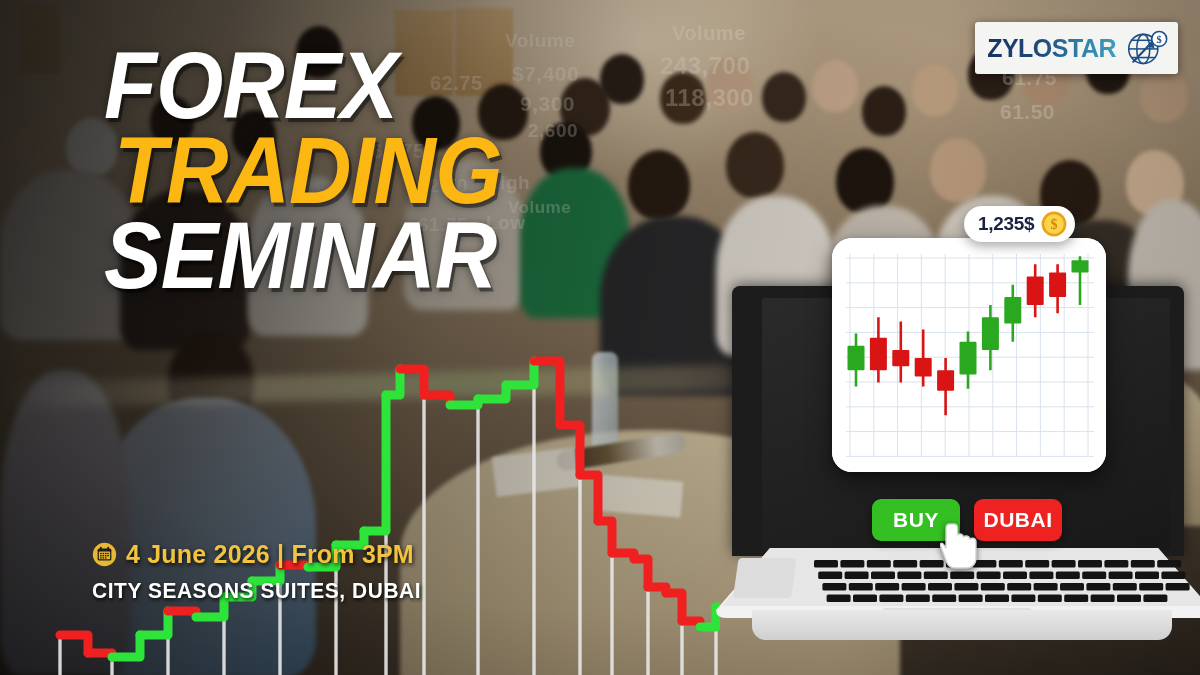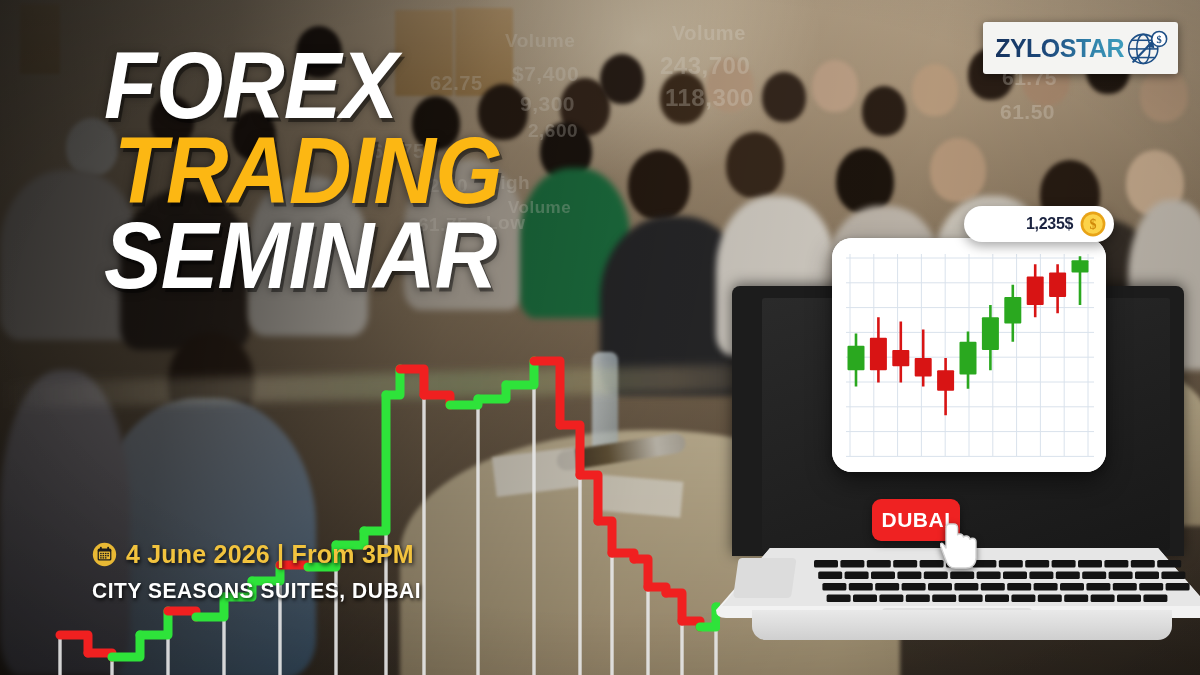--- a/index.html
+++ b/index.html
@@ -63,21 +63,21 @@
   .cal-icon{ width:25px; height:25px; flex:0 0 auto; }
   .date-txt{ color:#f2c33e; font-size:25px; font-weight:700;
              text-shadow:1px 2px 4px rgba(0,0,0,.85); letter-spacing:.2px; }
   .venue{ margin-top:9px; color:#ffffff; font-size:22px; font-weight:700;
           letter-spacing:.6px; text-shadow:1px 2px 4px rgba(0,0,0,.85);
           transform:scaleX(.95); transform-origin:left center; }
 
   
   .logo{ position:absolute; right:22px; top:22px; z-index:12;
          background:#f4f4f2; border-radius:3px; padding:6px 10px 6px 12px;
-         display:flex; align-items:center; 
+         display:flex; align-items:center; gap:8px;
          box-shadow:0 2px 10px rgba(0,0,0,.45); }
   .logo-word{ font-size:25px; font-weight:900; letter-spacing:-.5px;
     background:linear-gradient(90deg,#16335e 0%,#1d4a7d 42%,#2f7fa8 72%,#3e9dbd 100%);
     -webkit-background-clip:text; background-clip:text; color:transparent;
     font-family:"Liberation Sans", sans-serif; }
   .logo-mark{ width:44px; height:40px; }
 
   
   .laptop{ position:absolute; left:712px; top:286px; width:490px; height:389px; z-index:6; }
   .lap-screen{ position:absolute; left:20px; top:0; width:452px; height:270px;
@@ -93,21 +93,21 @@
   .chart-card{ position:absolute; left:832px; top:238px; width:274px; height:234px;
     background:#ffffff; border-radius:20px; z-index:10;
     box-shadow:0 10px 26px rgba(0,0,0,.45), 0 2px 6px rgba(0,0,0,.3); }
   .chart-svg{ position:absolute; inset:0; }
 
   
   .price-badge{ position:absolute; left:964px; top:206px; z-index:13;
     background:#ffffff; border-radius:30px; padding:5px 8px 5px 14px;
     display:flex; align-items:center; gap:7px;
     box-shadow:0 4px 12px rgba(0,0,0,.35); }
-  .price-txt{ color:#1b2340; font-weight:700; font-size:16px; letter-spacing:-.3px;margin-left:48px; }
+  .price-txt{ color:#1b2340; font-weight:700; font-size:19px; letter-spacing:-.3px; }
   .coin{ width:26px; height:26px; }
 
   
   .actions{ position:absolute; left:872px; top:499px; display:flex; gap:14px; z-index:11; }
   .btn{ width:88px; height:42px; border-radius:9px; border:none; cursor:pointer;
         color:#fff; font-size:21px; font-weight:700; letter-spacing:.5px;
         display:flex; align-items:center; justify-content:center;
         box-shadow:0 3px 8px rgba(0,0,0,.4); }
   .btn-buy{ background:#34bf22; }
   .btn-sell{ background:#ef2222; }
@@ -441,20 +441,21 @@
   <div class="price-badge">
     <span class="price-txt">1,235$</span>
     <svg class="coin" viewBox="0 0 26 26">
       <circle cx="13" cy="13" r="12.4" fill="#e8a317"></circle>
       <circle cx="13" cy="13" r="9.8" fill="#fcd34a"></circle>
       <text x="13" y="18.2" text-anchor="middle" font-family="Liberation Serif, serif" font-size="14" font-weight="bold" fill="#d08a0a">$</text>
     </svg>
   </div>
 
   <div class="actions">
+    <button class="btn btn-buy" style="background: rgb(52, 191, 34);">BUY</button>
     <button class="btn btn-sell" style="background: rgb(239, 34, 34);">DUBAI</button>
   </div>
 
   <svg class="cursor" viewBox="0 0 40 48">
     <path d="M10 2 C7.6 2 6 3.8 6 6 V26 L3.6 22.6 C2.2 20.6 -0.4 21 0.5 23.8
              L6.6 40 C8 44 11 46 15.4 46 H26 C32 46 36 42 36 36 V20
              C36 17.8 34.4 16.2 32.4 16.2 C31.4 16.2 30.5 16.6 29.9 17.2
              C29.6 15.3 28.1 14 26.2 14 C25.1 14 24.1 14.4 23.5 15.1
              C23.1 13.3 21.7 12 19.9 12 C19 12 18.2 12.3 17.6 12.8 V6
              C17.6 3.8 16 2 13.6 2 Z" fill="#ffffff" stroke="#d2d2d2" stroke-width="1.4" stroke-linejoin="round"></path>

